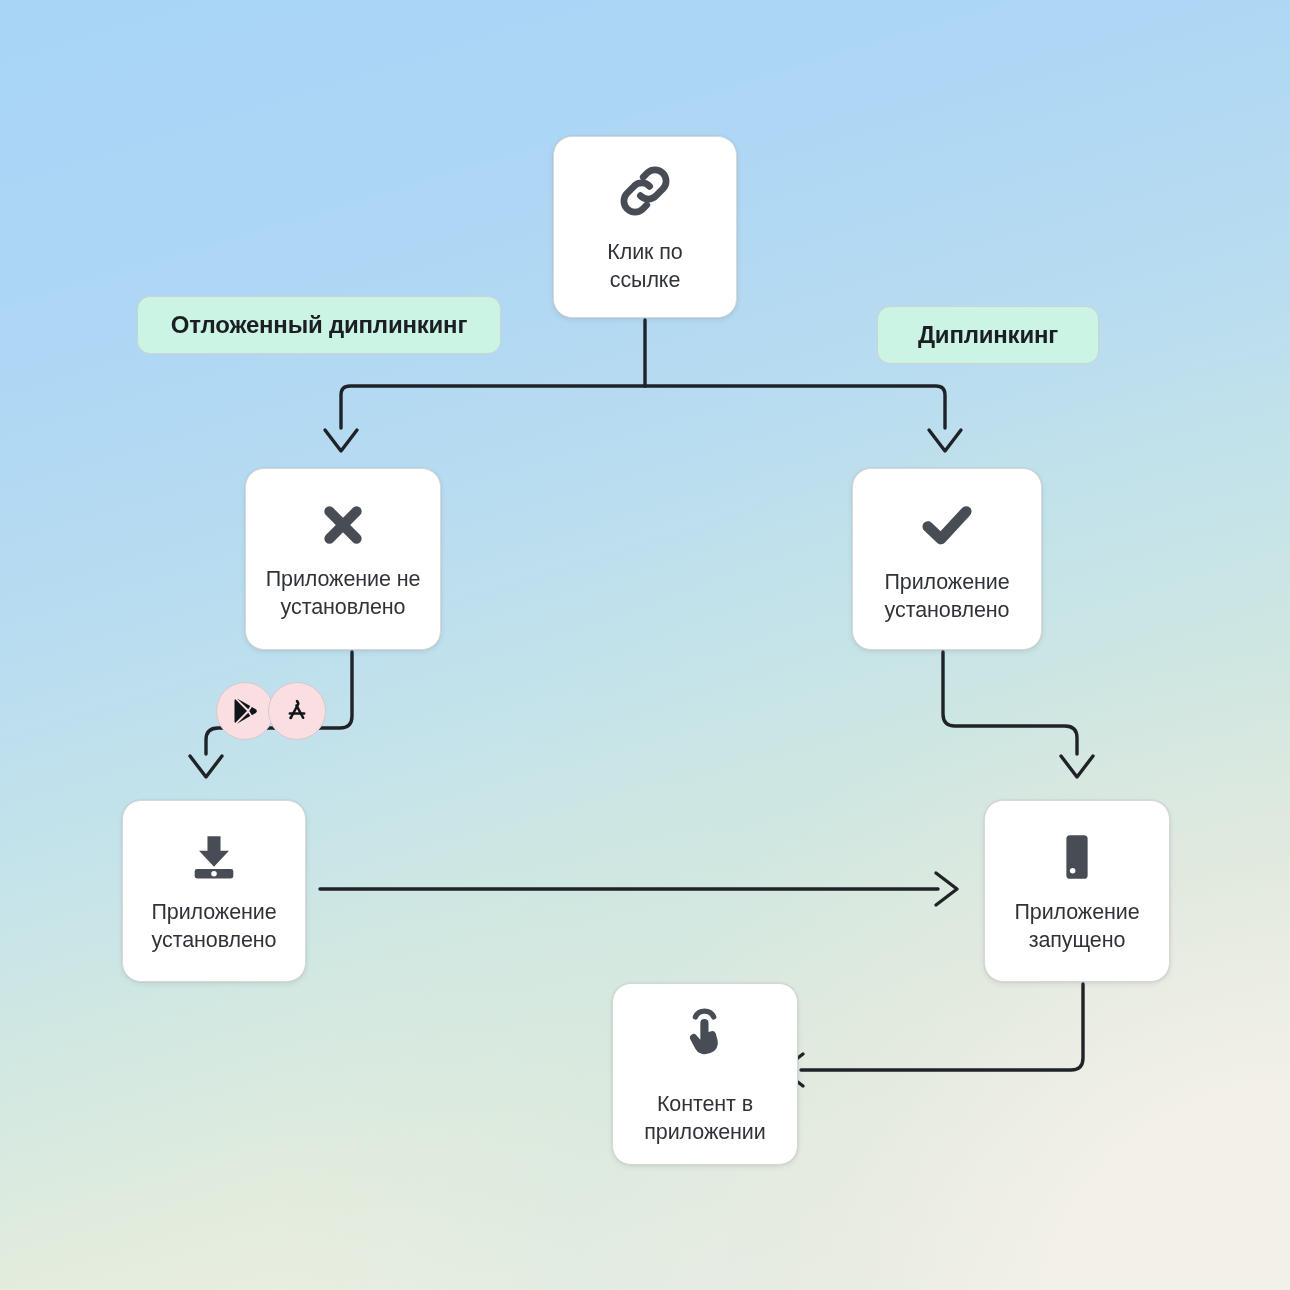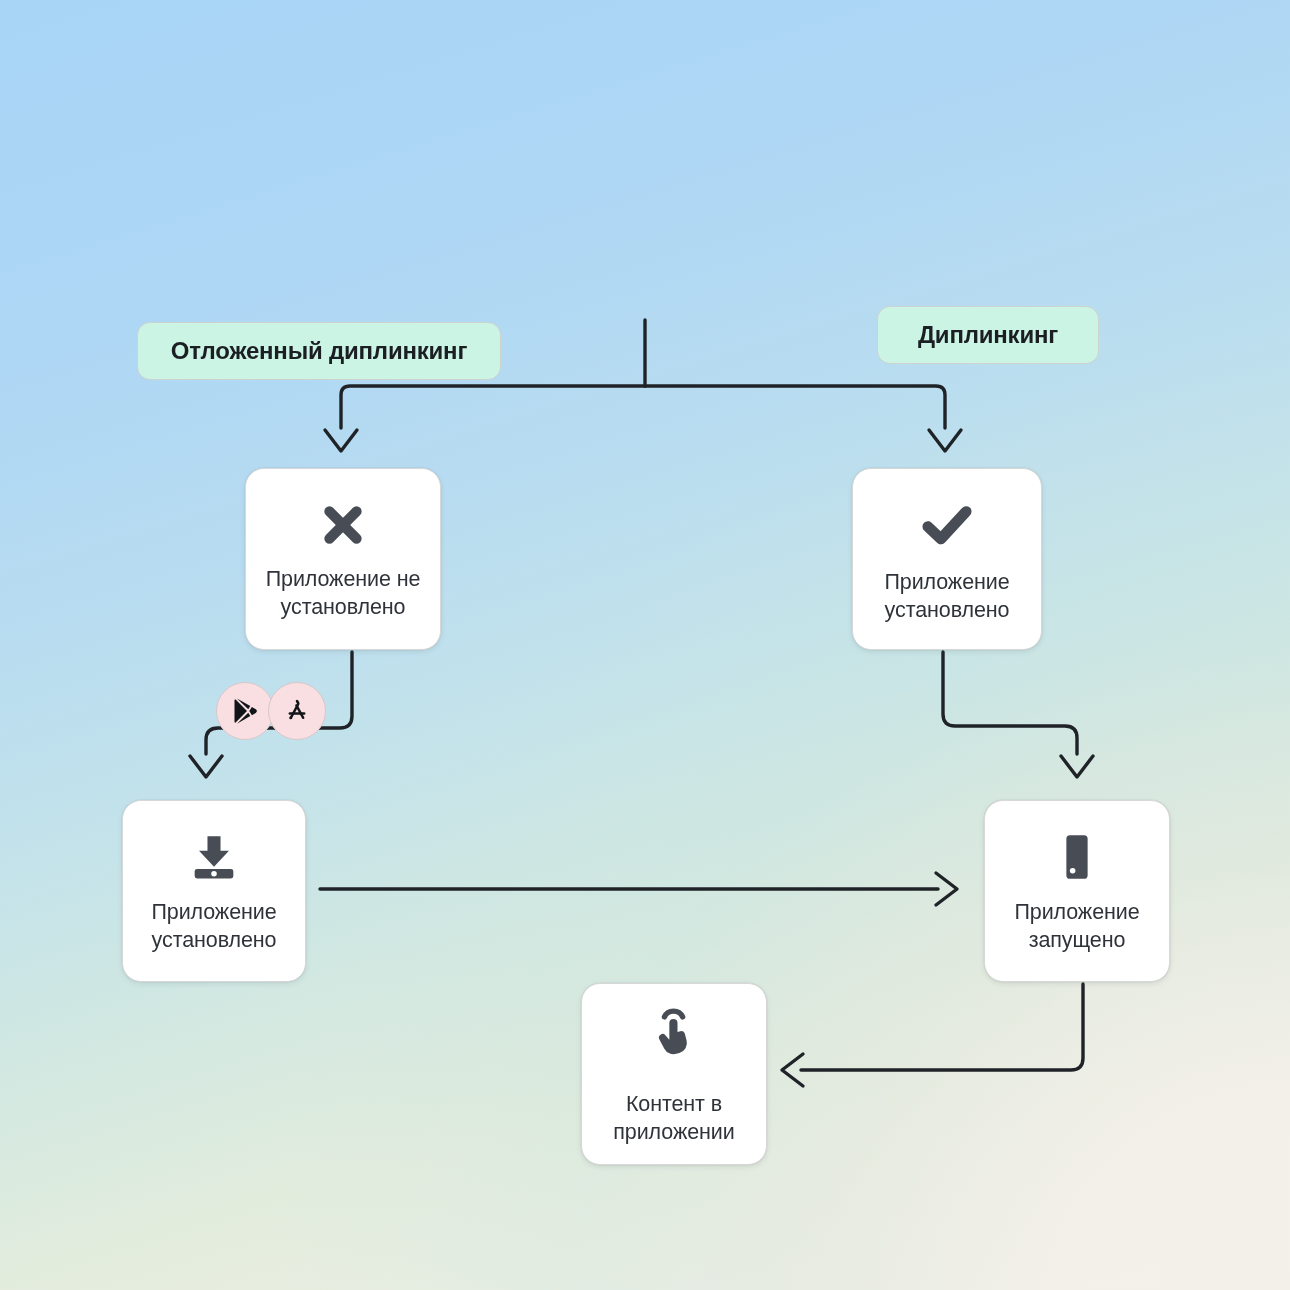--- a/index.html
+++ b/index.html
@@ -61,39 +61,39 @@
     white-space: pre-line;
     letter-spacing: -0.1px;
   }
 
   #node-click      { left: 553px;  top: 136px;  width: 184px; height: 182px; }
   #node-click .caption { margin-top: 17px; }
   #node-not-installed { left: 245px;  top: 468px;  width: 196px; height: 182px; justify-content: center; }
   #node-installed  { left: 852px;  top: 468px;  width: 190px; height: 182px; }
   #node-downloaded { left: 122px;  top: 800px;  width: 184px; height: 182px; }
   #node-launched   { left: 984px;  top: 800px;  width: 186px; height: 182px; }
-  #node-content    { left: 581px;  top: 983px;  width: 186px; height: 182px; gap: 20px; }
+  #node-content    { left: 612px;  top: 983px;  width: 186px; height: 182px; gap: 20px; }
 
   
   .tag {
     position: absolute;
     background: #ccf4e4;
     border: 1px solid #cdd3cf;
     border-radius: 13px;
     display: flex;
     align-items: center;
     justify-content: center;
     font-size: 24px;
     font-weight: bold;
     color: #1b1f23;
     box-sizing: border-box;
     z-index: 5;
     letter-spacing: -0.2px;
   }
-  #tag-deferred { left: 137px; top: 322px; width: 364px; height: 58px; }
+  #tag-deferred { left: 137px; top: 296px; width: 364px; height: 58px; }
   #tag-direct   { left: 877px; top: 306px; width: 222px; height: 58px; }
 
   
   .store-badges {
     position: absolute;
     left: 216px;
     top: 682px;
     display: flex;
     z-index: 6;
   }
@@ -133,20 +133,30 @@
       <path d="M 1061 756 L 1077 777 L 1093 756"></path>
 
       <path d="M 320 889 L 938 889"></path>
       <path d="M 936 873 L 957 889 L 936 905"></path>
 
       <path d="M 1083 984 L 1083 1058 Q 1083 1070 1071 1070 L 801 1070"></path>
       <path d="M 803 1054 L 782 1070 L 803 1086"></path>
     </g>
   </svg>
 
+  <div class="node" id="node-click">
+    <span class="glyph">
+      <svg width="62" height="62" viewBox="0 0 24 24" fill="none" stroke="#484d55" stroke-width="2.6" stroke-linecap="round" stroke-linejoin="round">
+        <path d="M10.2 13.8a4.2 4.2 0 0 0 6.1 0l2.6-2.6a4.3 4.3 0 0 0-6.1-6.1l-1.5 1.5"></path>
+        <path d="M13.8 10.2a4.2 4.2 0 0 0-6.1 0l-2.6 2.6a4.3 4.3 0 0 0 6.1 6.1l1.5-1.5"></path>
+      </svg>
+    </span>
+    <span class="caption">Клик по
+ссылке</span>
+  </div>
 
   <div class="node" id="node-not-installed">
     <span class="glyph">
       <svg width="56" height="56" viewBox="0 0 24 24" fill="none" stroke="#484d55" stroke-width="4.4" stroke-linecap="round" stroke-linejoin="round">
         <path d="M6.2 6.2 L17.8 17.8"></path>
         <path d="M17.8 6.2 L6.2 17.8"></path>
       </svg>
     </span>
     <span class="caption">Приложение не
 установлено</span>

